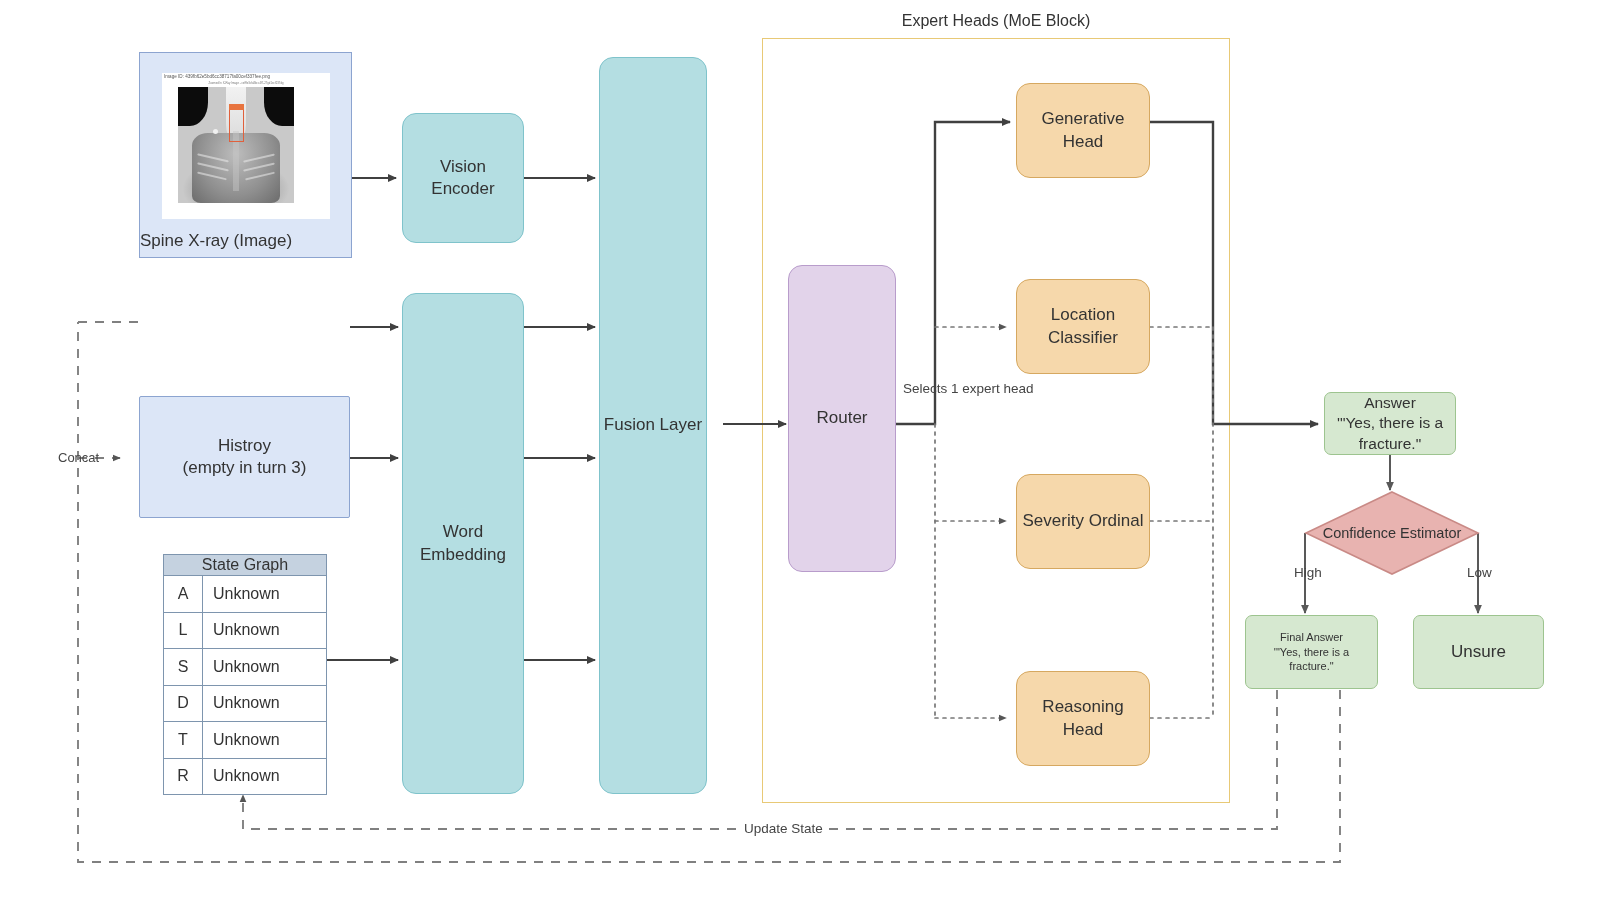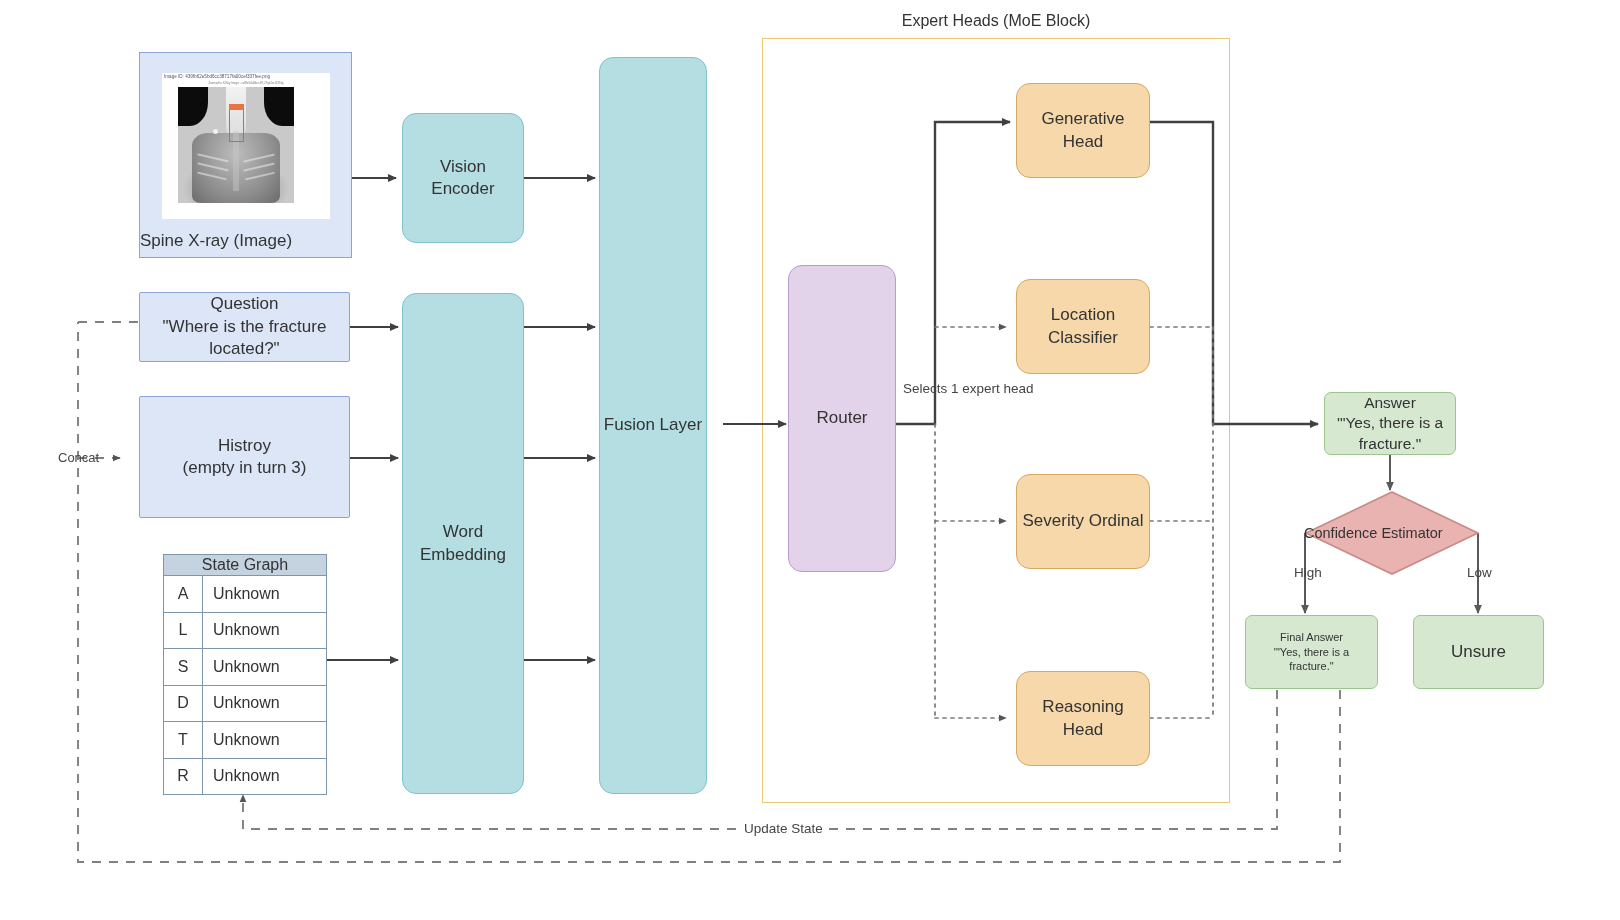--- a/index.html
+++ b/index.html
@@ -42,21 +42,21 @@
   .xray-caption{position:absolute;left:0;right:0;bottom:6px;text-align:left;color:#333;}
   
   .sg{position:absolute;box-sizing:border-box;border-collapse:collapse;background:#a3a3a3;}
   .sg table{border-collapse:collapse;width:100%;height:100%;background:#fff;}
   .sg th{background:#c5d2e0;border:1px solid #7e95ae;color:#333;font-weight:normal;}
   .sg td{border:1px solid #7e95ae;color:#333;}
   .sg td.k{width:36px;text-align:center;}
   .sg td.v{padding-left:10px;text-align:left;}
   .diamond{position:absolute;}
   .diamond .dlabel{position:absolute;left:0;right:0;top:50%;transform:translateY(-50%);
-     text-align:left;color:#333;white-space:nowrap;}
+     text-align:center;color:#333;white-space:nowrap;}
 </style>
 </head>
 <body>
 
 <div id="canvas">
 
   <div class="moe-box" style="left:762px;top:38px;width:468px;height:765px;"></div>
   <div class="moe-title" style="left:762px;top:12px;width:468px;text-align:center;font-size:16px;">Expert Heads (MoE Block)</div>
 
   <svg class="wires" viewBox="0 0 1620 920">
@@ -148,24 +148,20 @@
         <div class="xr-nodule"></div>
         <div class="xr-box"></div>
         <div class="xr-boxlabel"></div>
       </div>
     </div>
     <div class="xray-caption" style="font-size:17px;">Spine X-ray (Image)</div>
   </div>
 
   <div class="plainlabel" style="left:58px;top:450px;font-size:13px;">Concat</div>
 
-  <div class="node blue" style="left:139px;top:292px;width:211px;height:70px;border-radius:2px;font-size:17px;flex-direction:column;">
-    <div>Question</div>
-    <div style="padding:0 8px;">"Where is the fracture located?"</div>
-  </div>
 
   <div class="node blue" style="left:139px;top:396px;width:211px;height:122px;border-radius:2px;font-size:17px;flex-direction:column;">
     <div>Histroy</div>
     <div>(empty in turn 3)</div>
   </div>
 
   <div class="sg" style="left:163px;top:554px;width:164px;height:241px;font-size:16px;">
     <table>
       <thead>
         <tr>

